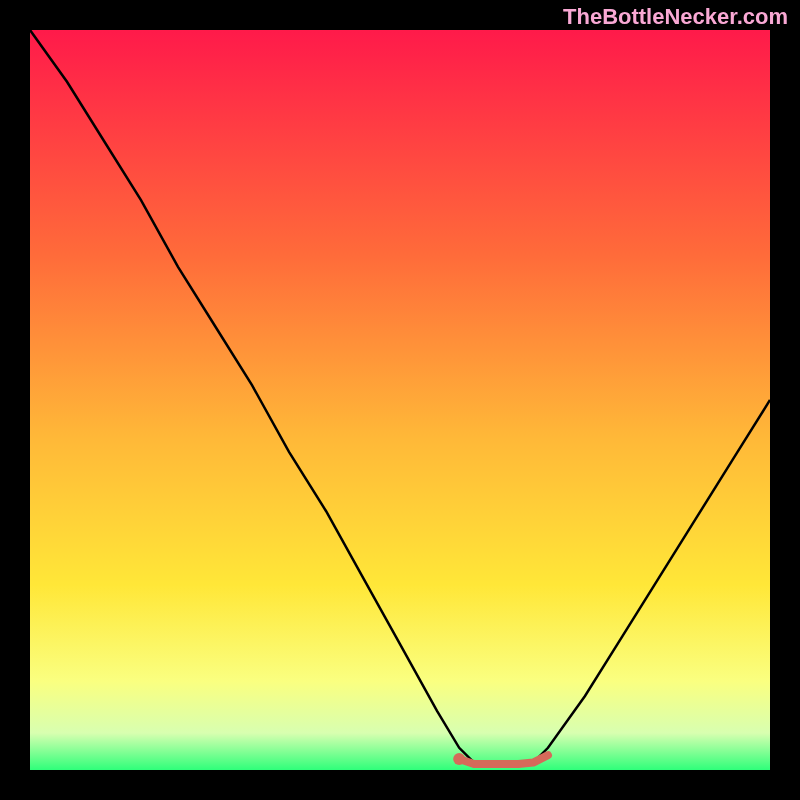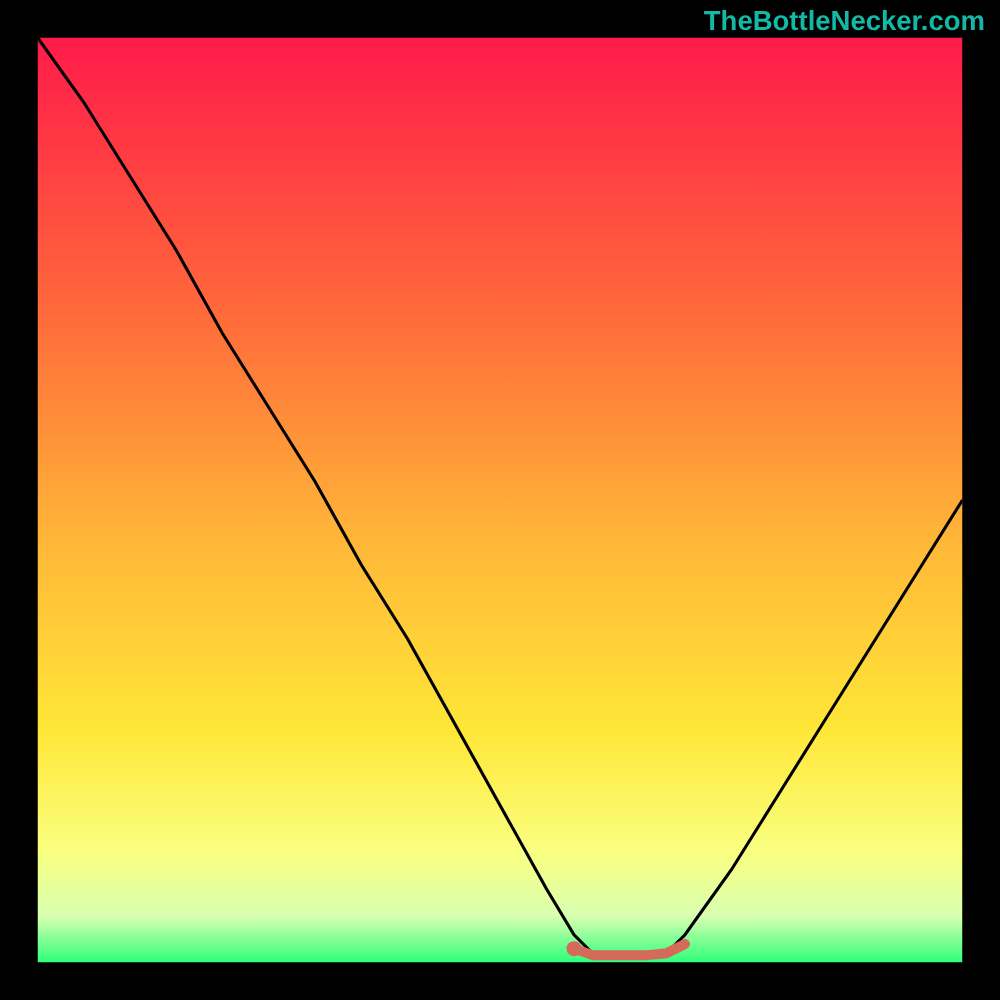--- a/index.html
+++ b/index.html
@@ -8,21 +8,21 @@
     background: #000;
     width: 800px;
     height: 800px;
     position: relative;
     font-family: Arial, sans-serif;
   }
   .watermark {
     position: absolute;
     top: 4px;
     right: 12px;
-    color: #14b8a6;
+    color: #f9a8d4;
     font-size: 22px;
     font-weight: bold;
     z-index: 10;
   }
   .plot-area {
     position: absolute;
     left: 30px;
     top: 30px;
     width: 740px;
     height: 740px;

